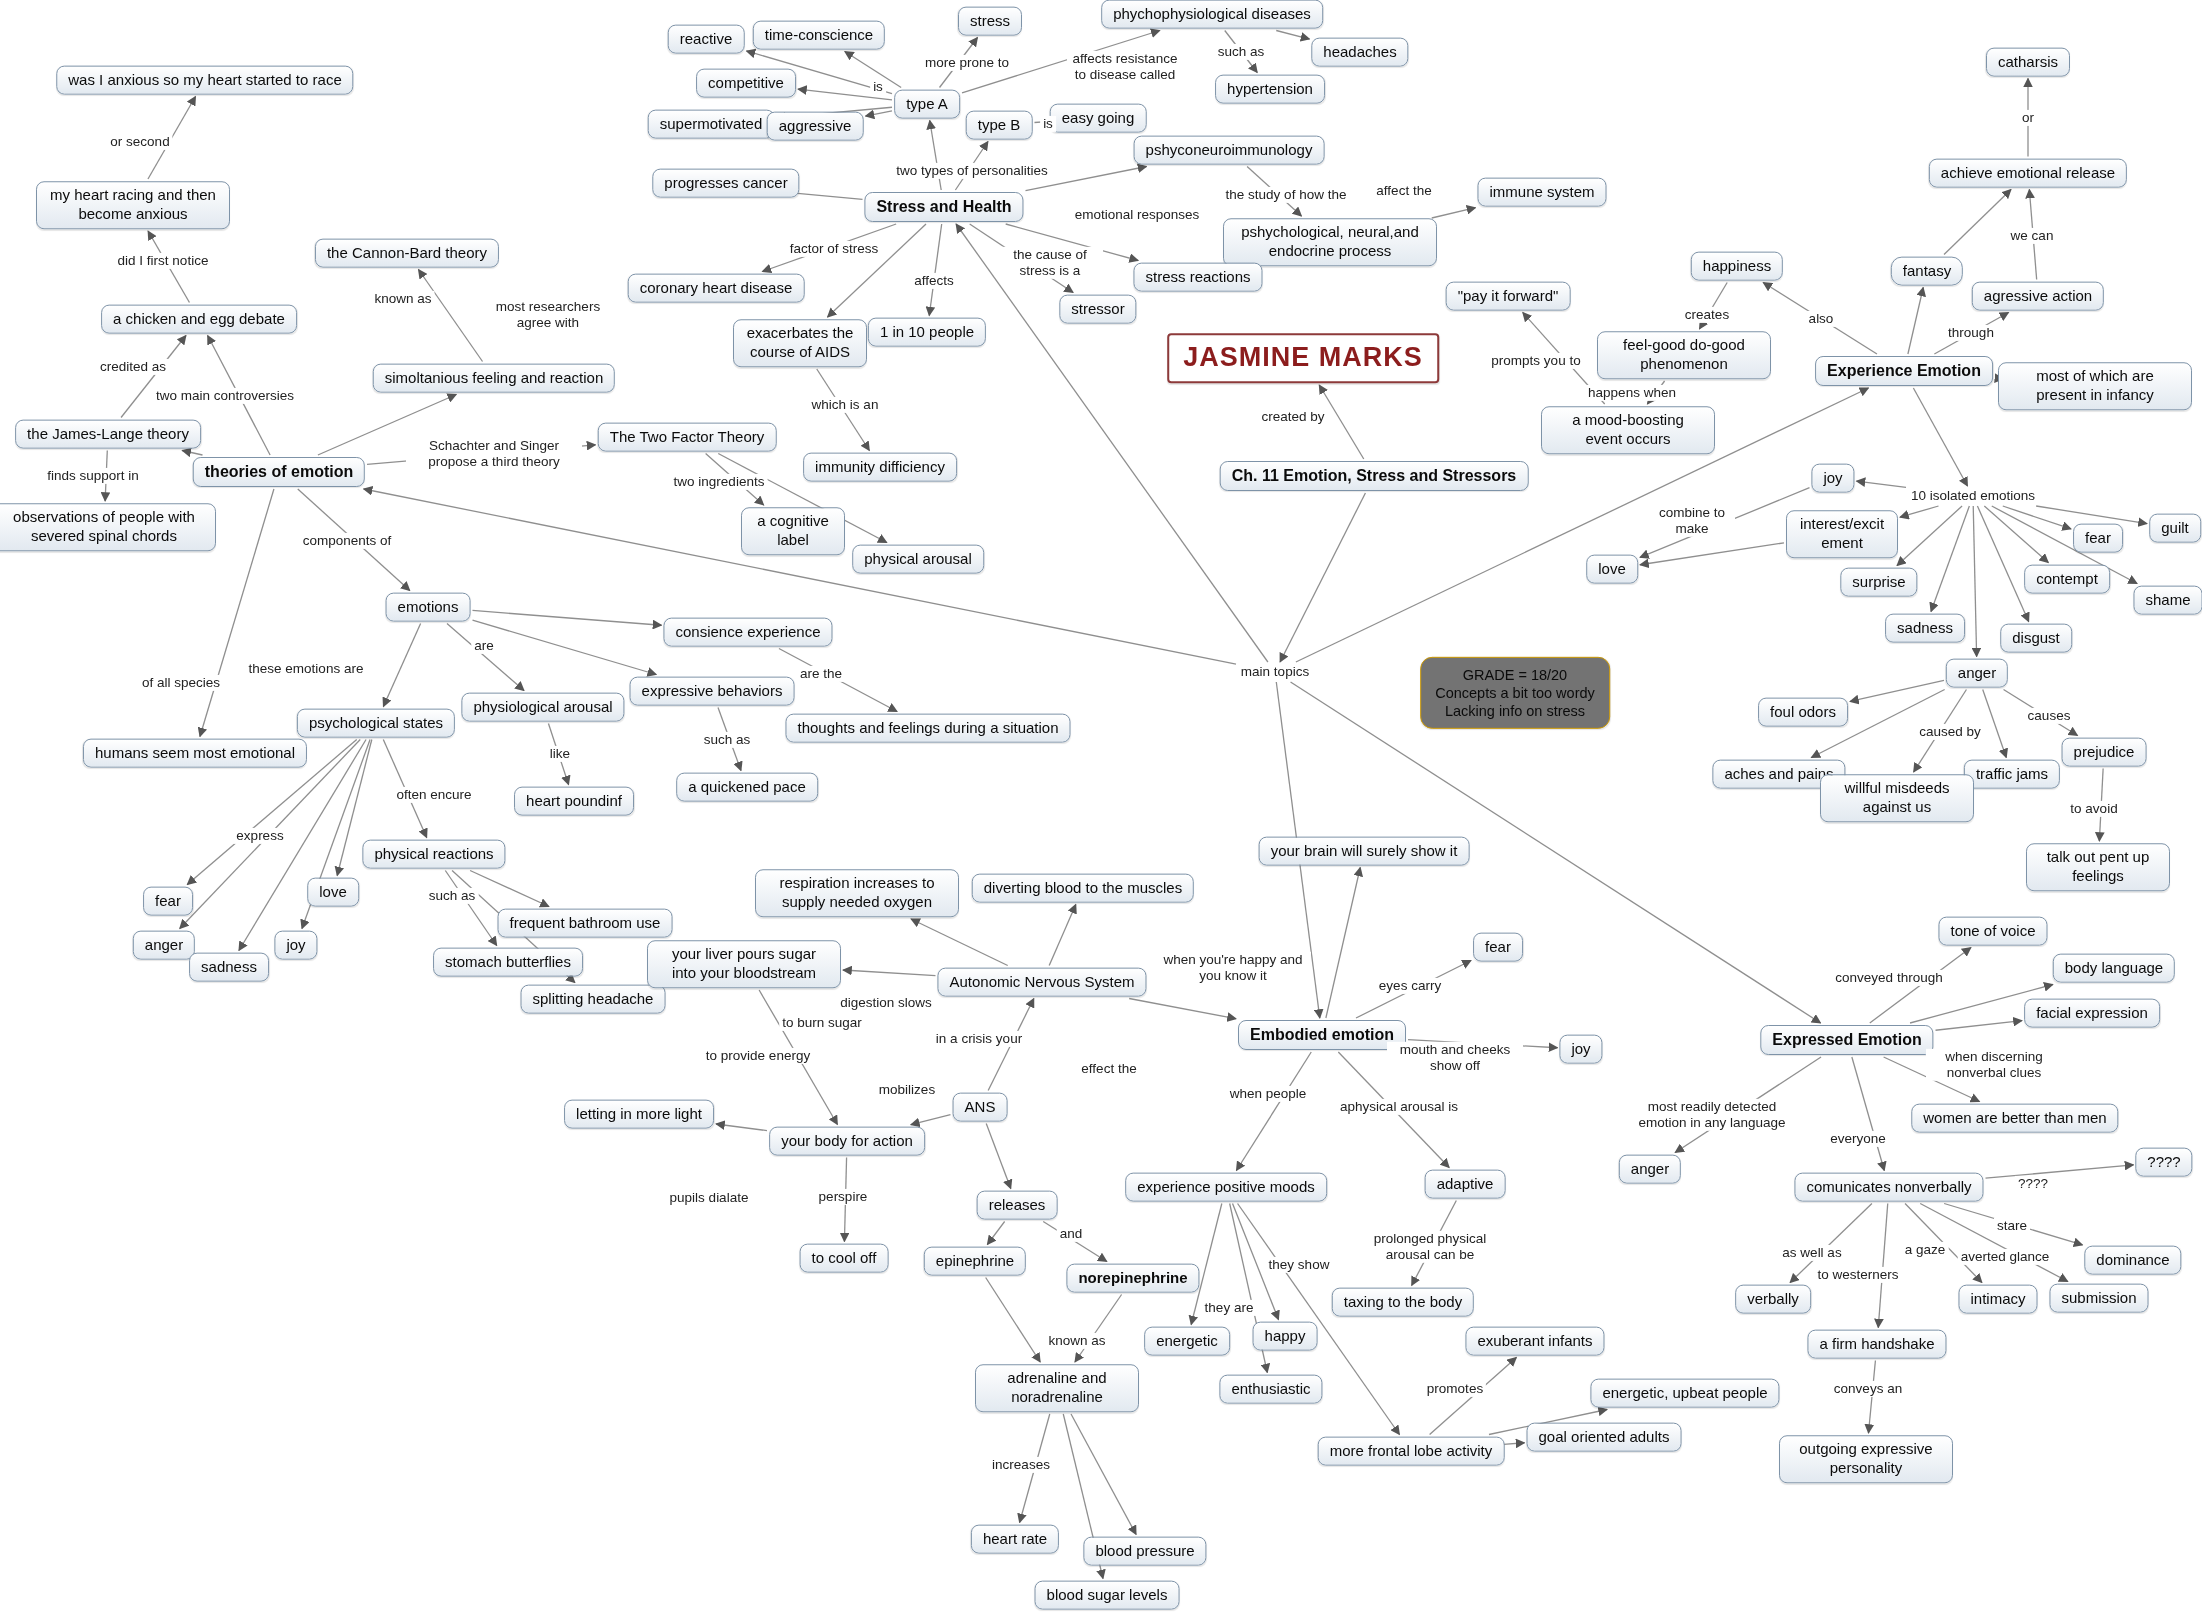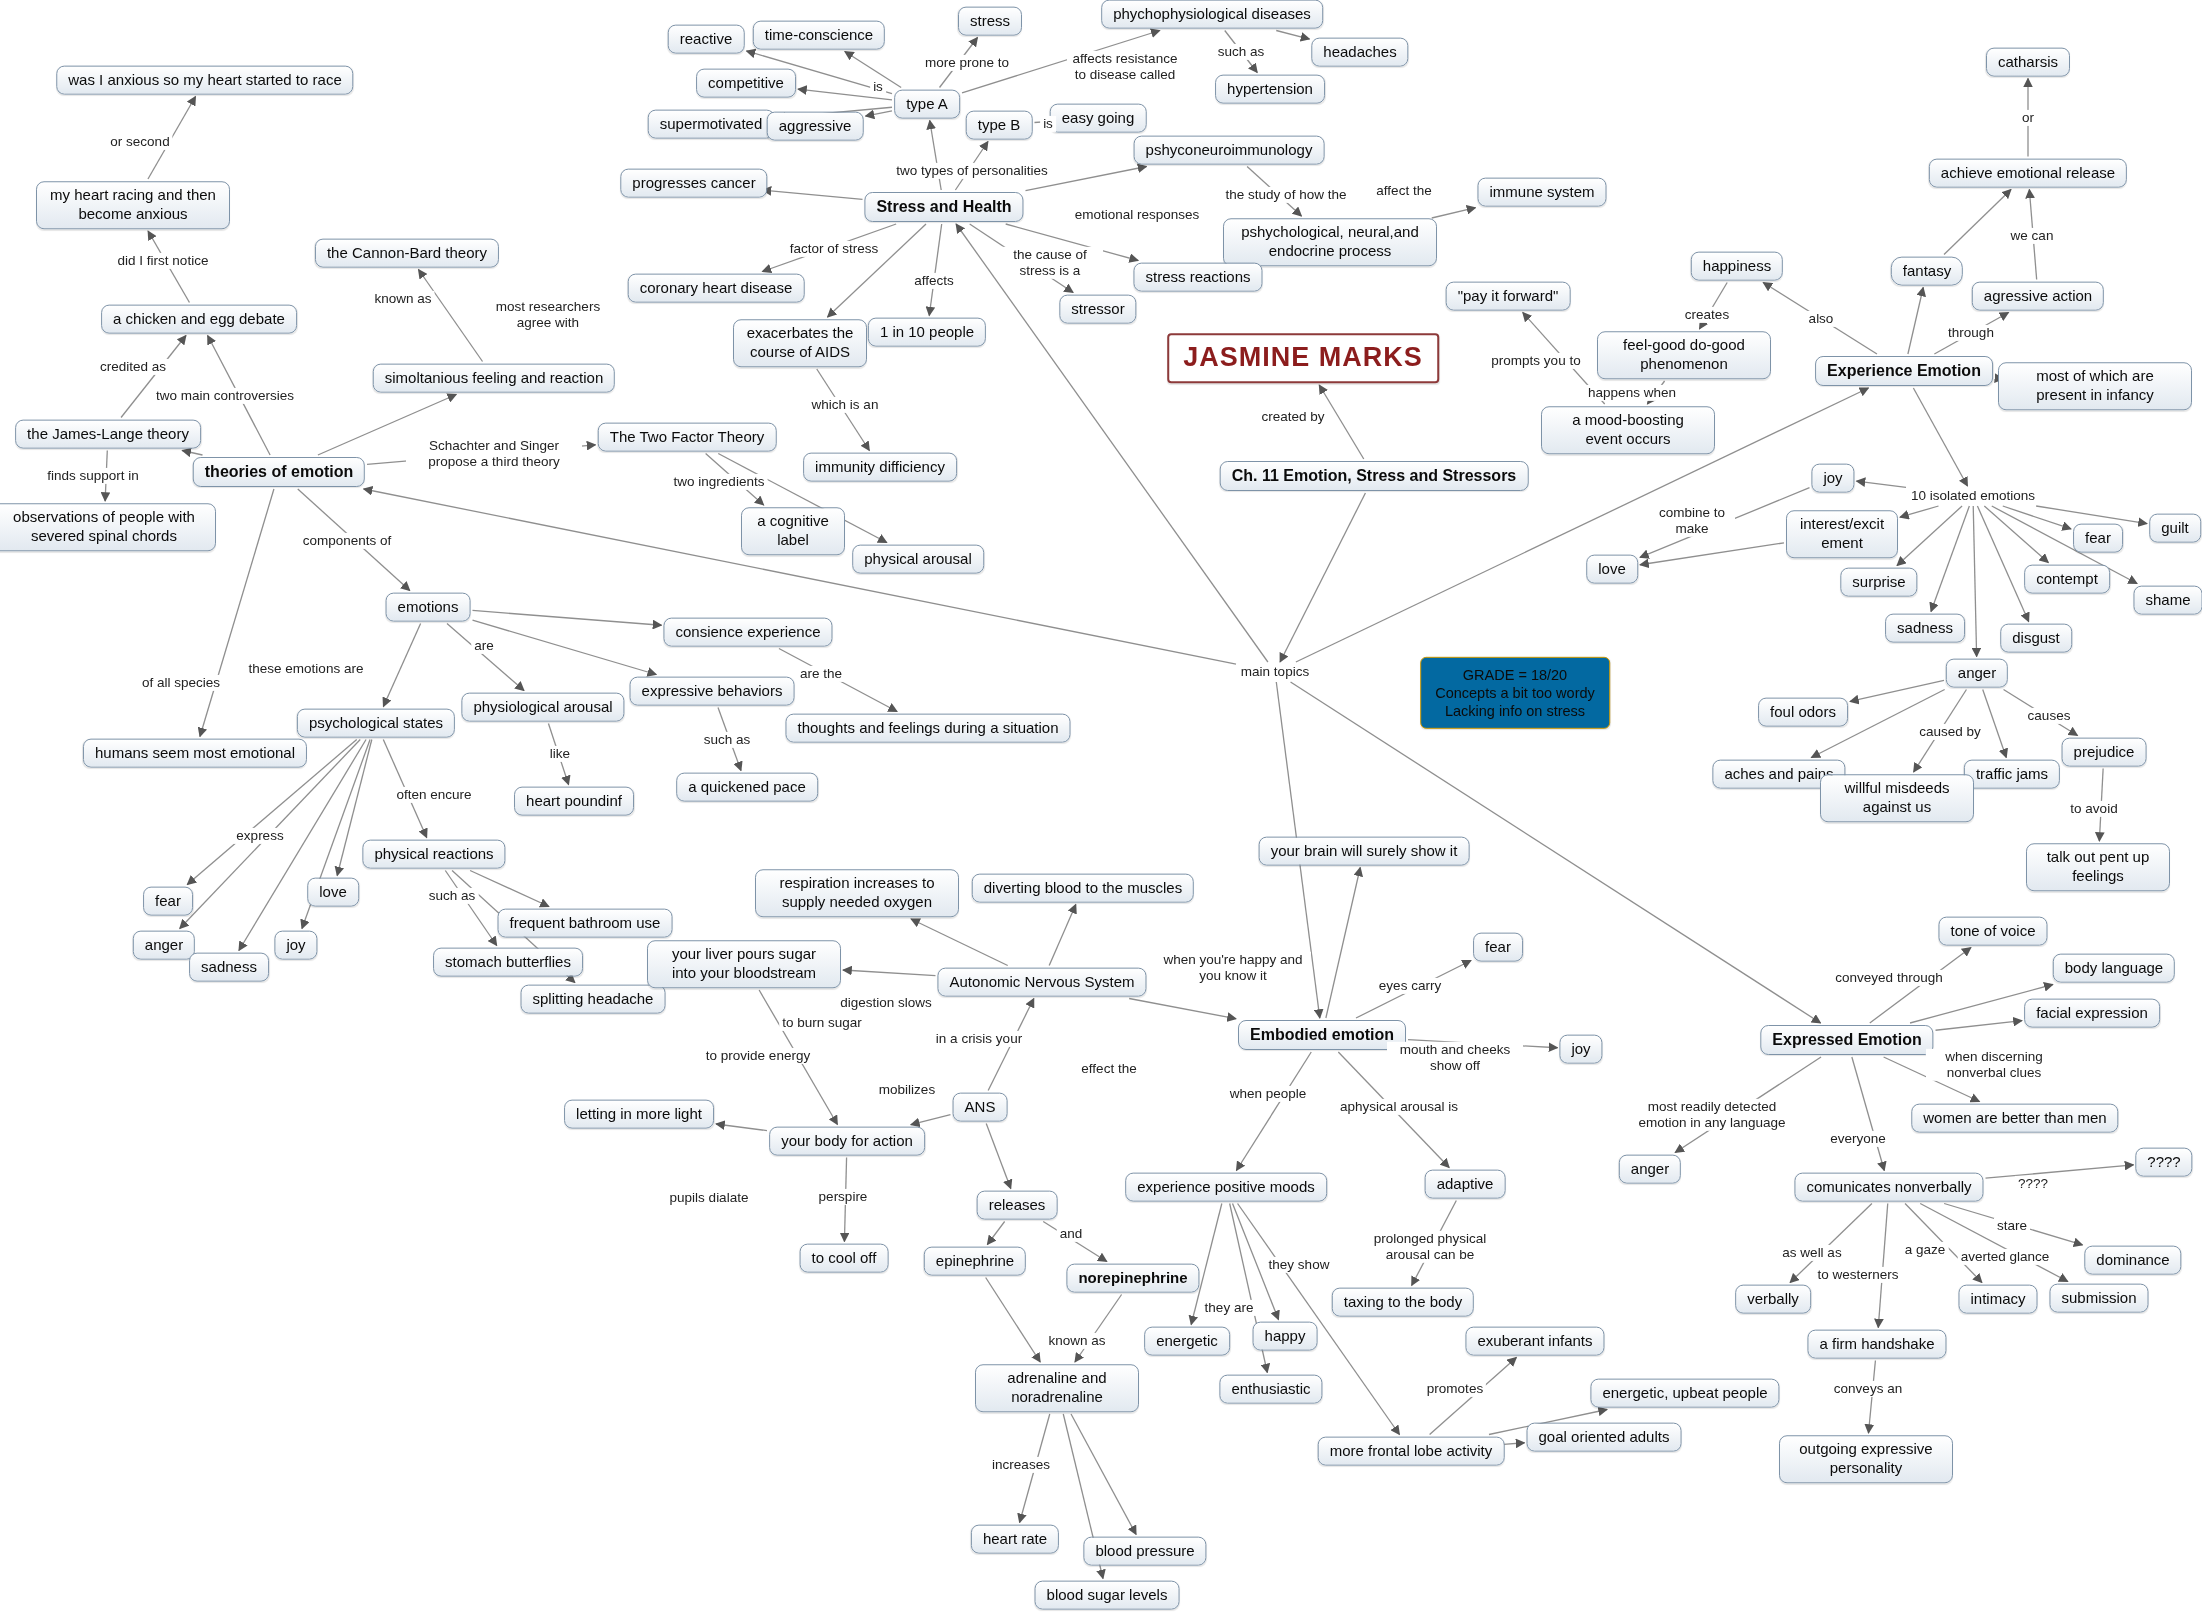--- a/index.html
+++ b/index.html
@@ -8,21 +8,21 @@
   #edges{position:absolute;left:0;top:0;}
   .node{position:absolute;transform:translate(-50%,-50%);
         background:linear-gradient(180deg,#ffffff 0%,#e2e9f0 100%);
         border:1px solid #7e93a8;border-radius:8px;padding:4px 11px;
         font-size:15px;line-height:1.25;color:#0b0b0b;text-align:center;
         white-space:nowrap;box-shadow:0 1px 1px rgba(0,0,0,0.10);}
   .node.wrap,.edge-label.wrap{white-space:normal;overflow-wrap:break-word;}
   .node.bold{font-weight:bold;font-size:16px;}
   .node.title-node{background:#ffffff;border:2px solid #8d3a3a;color:#8c1d1d;
         font-weight:bold;font-size:27px;letter-spacing:1px;padding:6px 14px;border-radius:4px;}
-  .node.grade-node{background:#0369a1;border:1px solid #cf9a00;border-radius:6px;
+  .node.grade-node{background:#737373;border:1px solid #cf9a00;border-radius:12px;
         font-size:14.5px;white-space:pre-line;padding:8px 14px;font-weight:normal;}
   .edge-label{position:absolute;transform:translate(-50%,-50%);background:#ffffff;
         color:#222222;font-size:13.5px;line-height:1.2;text-align:center;
         padding:0 3px;white-space:nowrap;}
 </style>
 </head>
 <body>
 
 <div id="map">
   <svg id="edges" width="2202" height="1624" viewBox="0 0 2202 1624">
@@ -197,21 +197,21 @@
     <div class="node" style="left: 746px; top: 83px;">competitive</div>
     <div class="node" style="left: 927px; top: 104px;">type A</div>
     <div class="node" style="left: 1212px; top: 14px;">phychophysiological diseases</div>
     <div class="node" style="left: 1360px; top: 52px;">headaches</div>
     <div class="node" style="left: 1270px; top: 89px;">hypertension</div>
     <div class="node" style="left: 711px; top: 124px;">supermotivated</div>
     <div class="node" style="left: 815px; top: 126px;">aggressive</div>
     <div class="node" style="left: 999px; top: 125px;">type B</div>
     <div class="node" style="left: 1098px; top: 118px;">easy going</div>
     <div class="node" style="left: 1229px; top: 150px;">pshyconeuroimmunology</div>
-    <div class="node" style="left: 694px; top: 183px;">progresses cancer</div>
+    <div class="node" style="left: 726px; top: 183px;">progresses cancer</div>
     <div class="node bold" style="left: 944px; top: 207px;">Stress and Health</div>
     <div class="node" style="left: 1542px; top: 192px;">immune system</div>
     <div class="node" style="left: 716px; top: 288px;">coronary heart disease</div>
     <div class="node wrap" style="width: 190px; left: 1330px; top: 242px;">pshychological, neural,and endocrine process</div>
     <div class="node" style="left: 1198px; top: 277px;">stress reactions</div>
     <div class="node wrap" style="width: 110px; left: 800px; top: 343px;">exacerbates the course of AIDS</div>
     <div class="node" style="left: 927px; top: 332px;">1 in 10 people</div>
     <div class="node" style="left: 1098px; top: 309px;">stressor</div>
     <div class="node" style="left: 880px; top: 467px;">immunity difficiency</div>
     <div class="node title-node" style="left: 1303px; top: 358px;">JASMINE MARKS</div>

